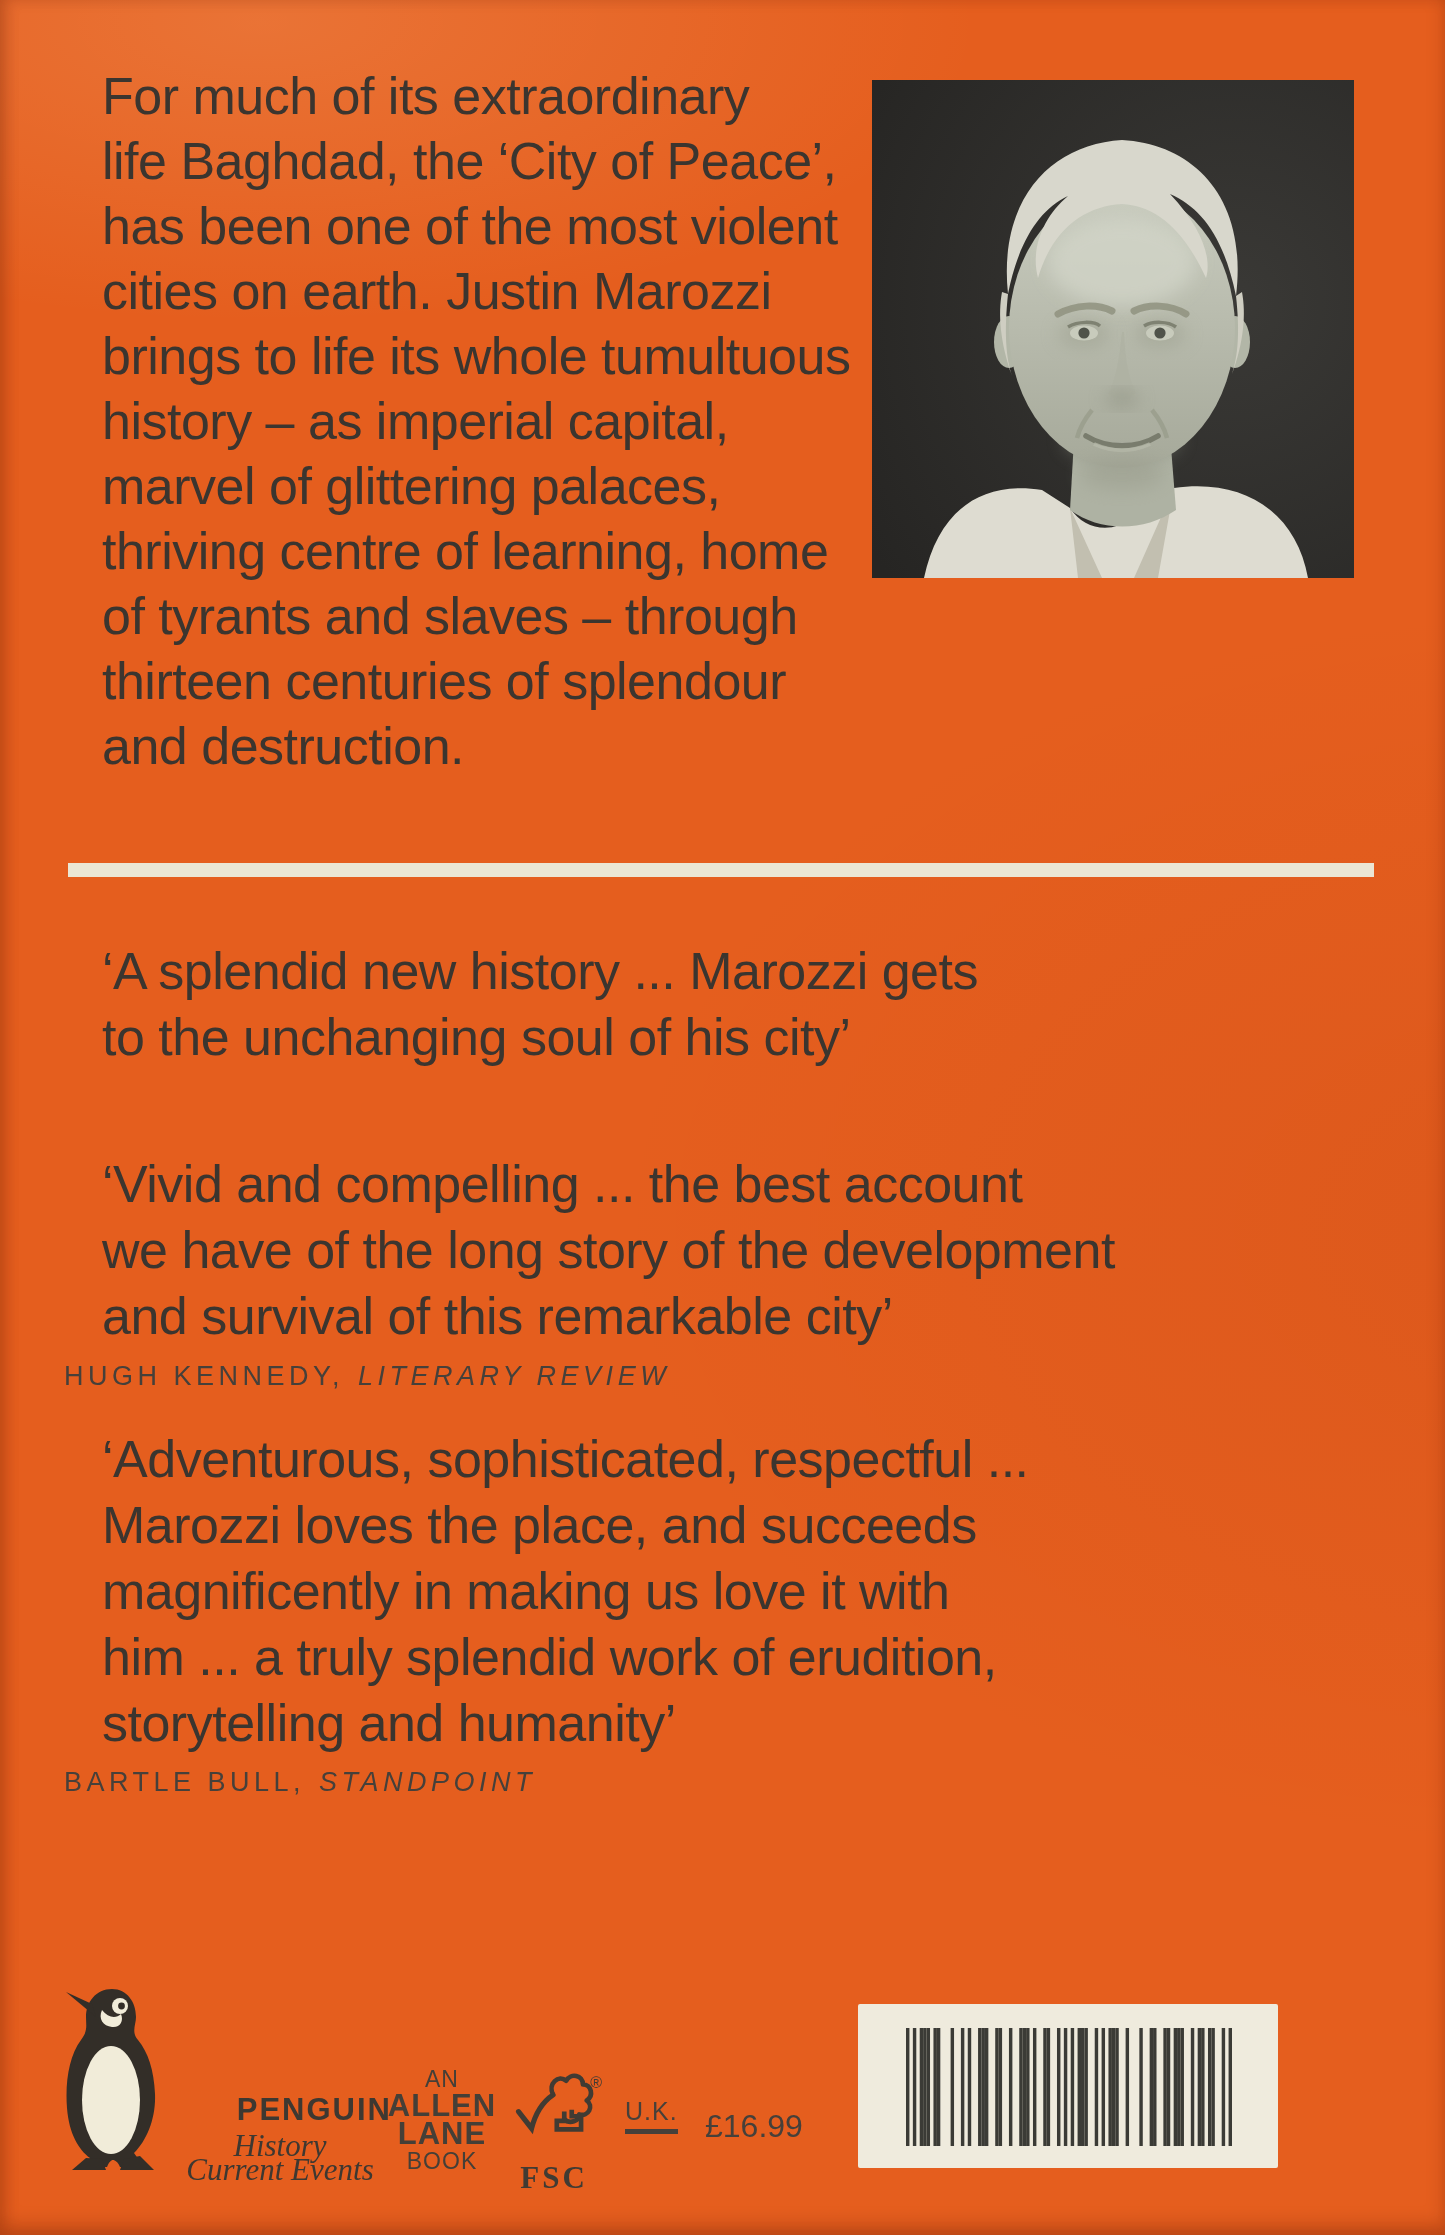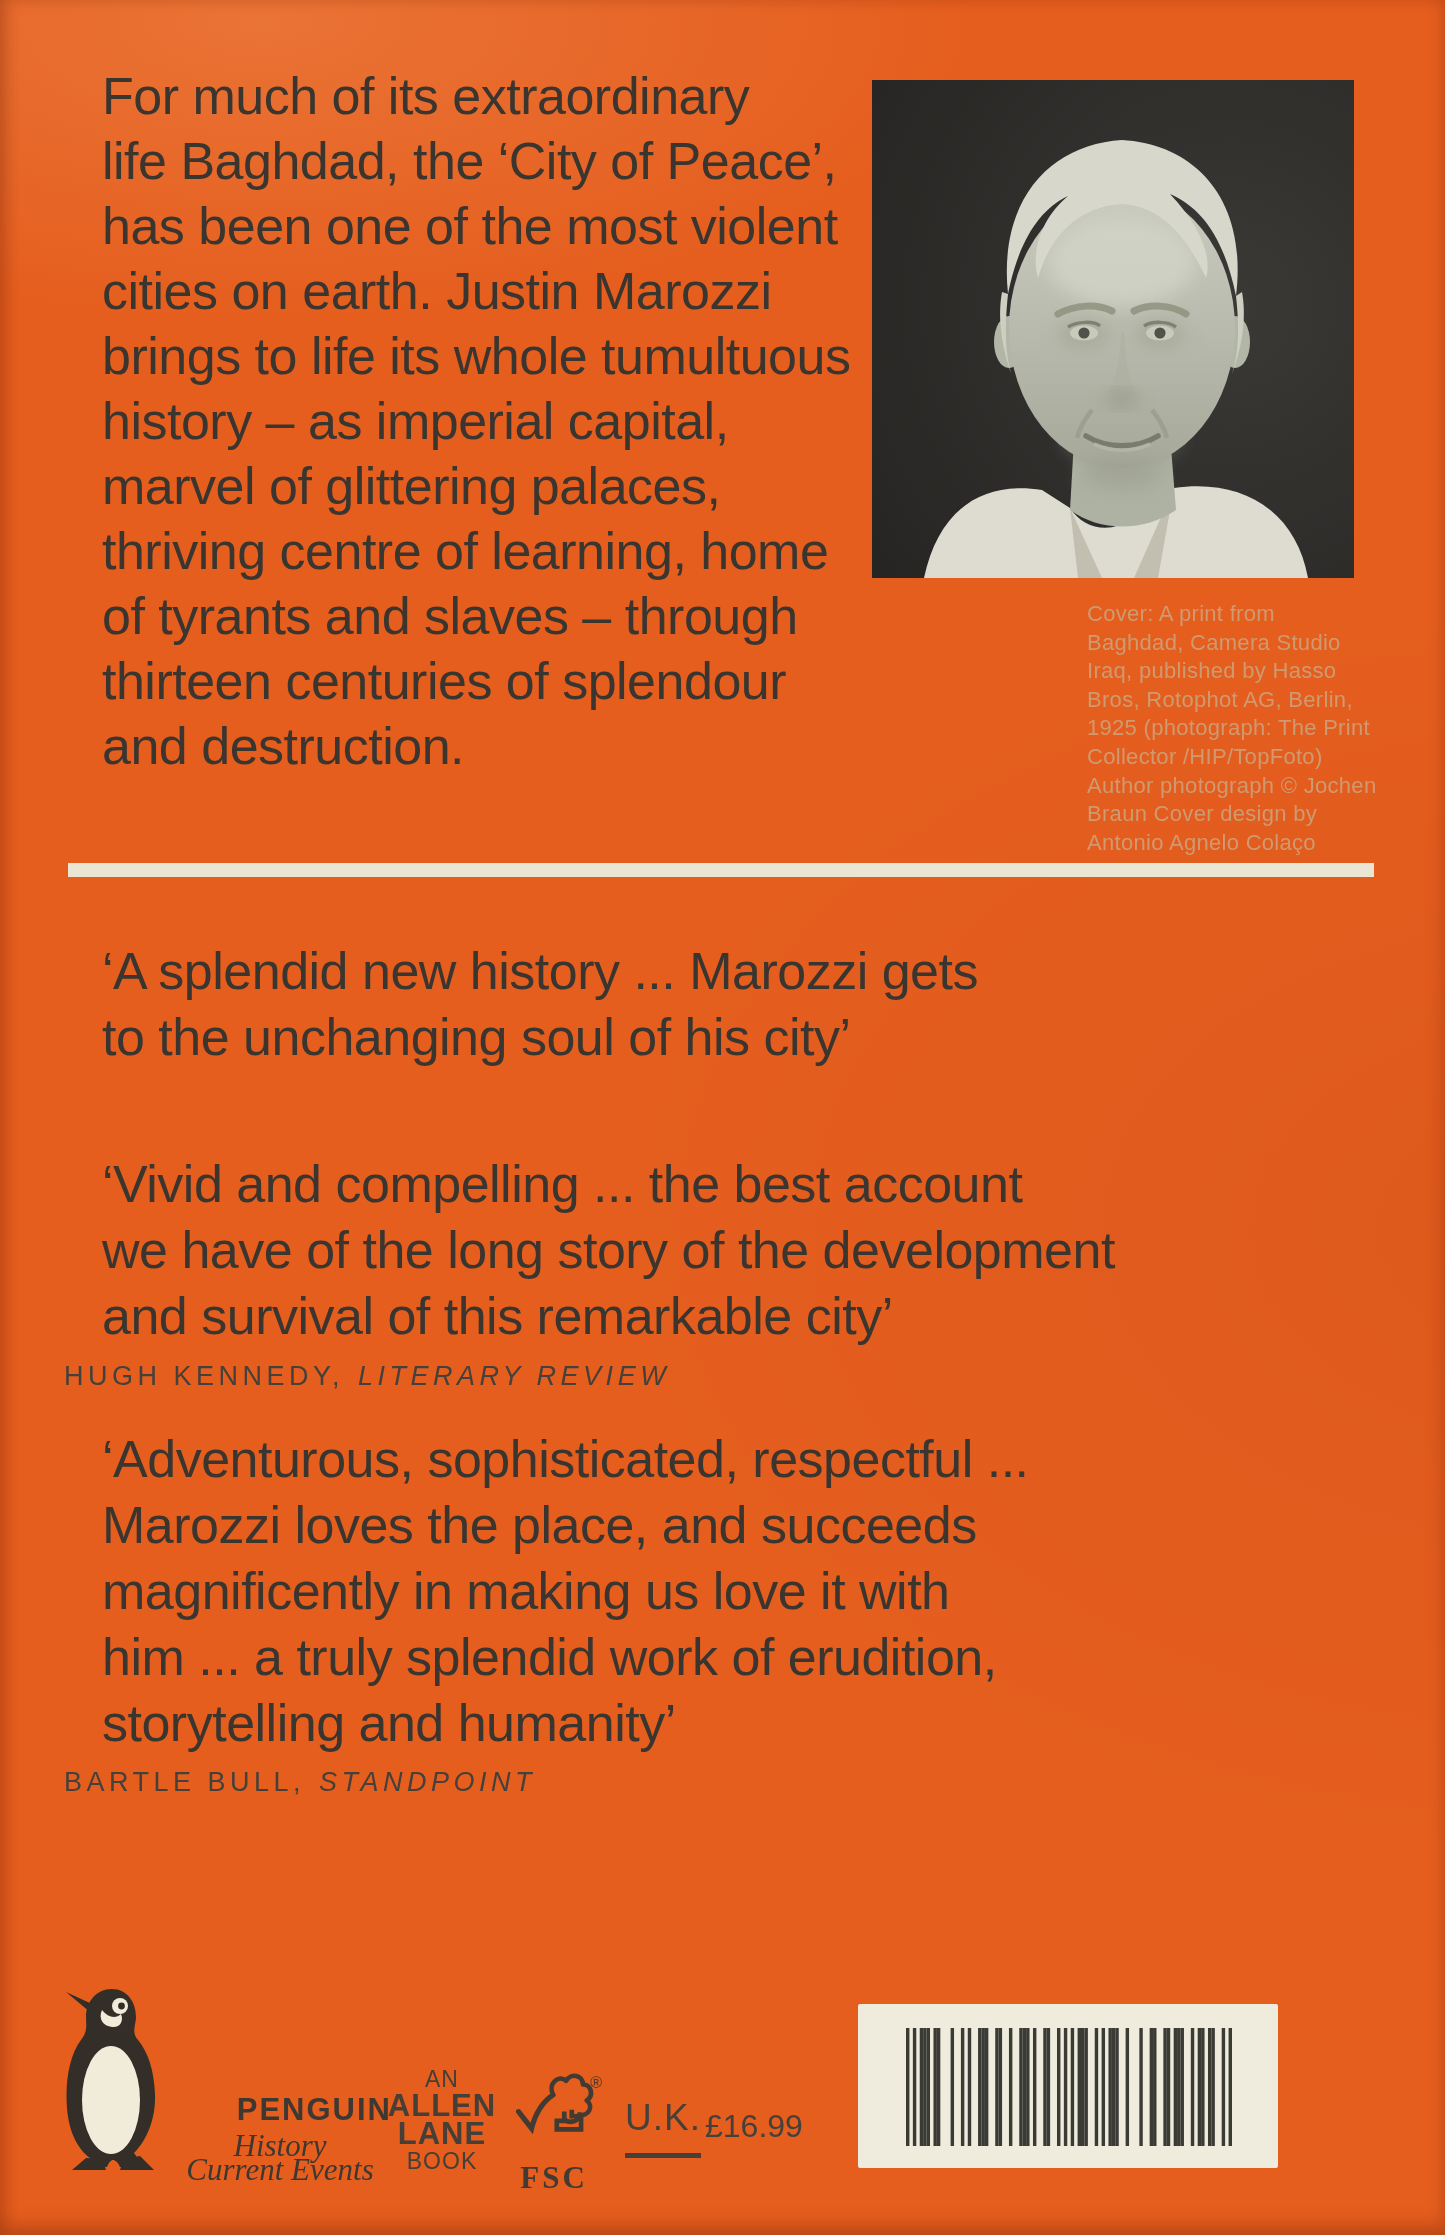--- a/index.html
+++ b/index.html
@@ -56,22 +56,22 @@
   .brand .imprint.first{margin-top:6px;}
   .allenlane{
     position:absolute;left:386px;top:2066px;width:112px;text-align:center;color:#453f37;
   }
   .allenlane .small{font-size:23px;letter-spacing:1px;line-height:26px;}
   .allenlane .big{font-size:31px;font-weight:bold;letter-spacing:1px;line-height:28px;}
   .fsc{position:absolute;left:508px;top:2072px;width:92px;text-align:center;color:#413b33;}
   .fsc .fsc-word{font-family:"Liberation Serif",serif;font-weight:bold;font-size:31px;letter-spacing:3px;margin-top:16px;}
   .fsc .reg{position:absolute;right:-2px;top:2px;font-size:16px;}
   .region{
-    position:absolute;left:625px;top:2097px;font-size:37px;letter-spacing:1px;color:#46403a;
-    border-bottom:5px solid #46403a;padding-bottom:14px;
+    position:absolute;left:625px;top:2097px;font-size:25px;letter-spacing:1px;color:#46403a;
+    border-bottom:5px solid #46403a;padding-bottom:3px;
   }
   .price{position:absolute;left:705px;top:2108px;font-size:32px;color:#46403a;text-align:center;}
   .isbn-label{
     position:absolute;left:858px;top:1963px;width:420px;text-align:center;
     font-size:27px;letter-spacing:2.5px;font-weight:500;
   }
   .barcode-box{
     position:absolute;left:858px;top:2004px;width:420px;height:164px;
     background:var(--barcode-bg);border-radius:2px;
   }
@@ -147,29 +147,20 @@
 
       <path d="M220 330 C212 340 207 350 205 358" stroke="#999c8b" stroke-width="4.5" fill="none" opacity=".8"></path>
       <path d="M280 330 C288 340 293 350 295 358" stroke="#999c8b" stroke-width="4.5" fill="none" opacity=".8"></path>
 
       <path d="M214 356 C235 369 265 369 286 356" stroke="#797c6d" stroke-width="5.5" fill="none" stroke-linecap="round"></path>
       <path d="M222 364 C240 372 260 372 278 364" stroke="#b9bcac" stroke-width="4" fill="none" opacity=".7"></path>
       <ellipse cx="250" cy="394" rx="42" ry="16" fill="#979a89" opacity=".45" filter="url(#soft)"></ellipse>
     </svg>
   </div>
 
-  <div class="photo-caption pre">Cover: A print from
-Baghdad, Camera Studio
-Iraq, published by Hasso
-Bros, Rotophot AG, Berlin,
-1925 (photograph: The Print
-Collector /HIP/TopFoto)
-Author photograph © Jochen
-Braun Cover design by
-Antonio Agnelo Colaço</div>
 
   <div class="divider"></div>
 
   <div class="quote pre q1">‘A splendid new history ... Marozzi gets
 to the unchanging soul of his city’</div>
 
   <div class="quote pre q2">‘Vivid and compelling ... the best account
 we have of the long story of the development
 and survival of this remarkable city’</div>
   <div class="attribution a2">

